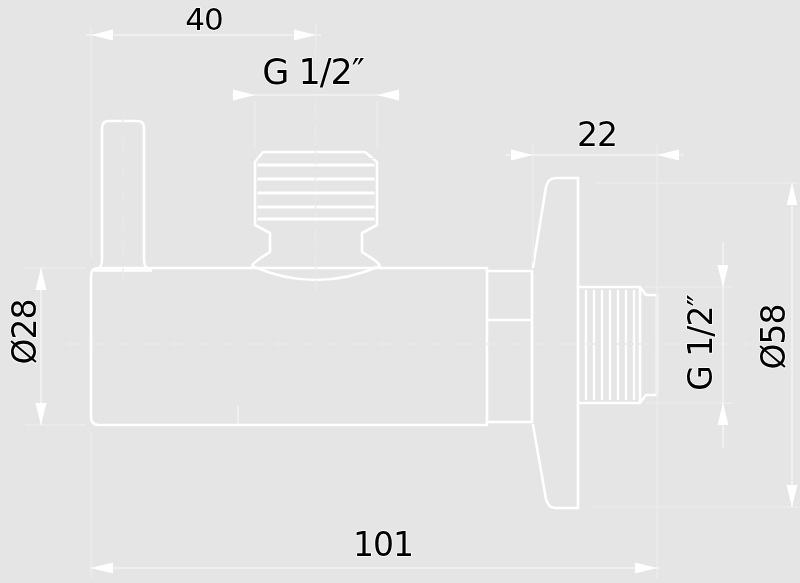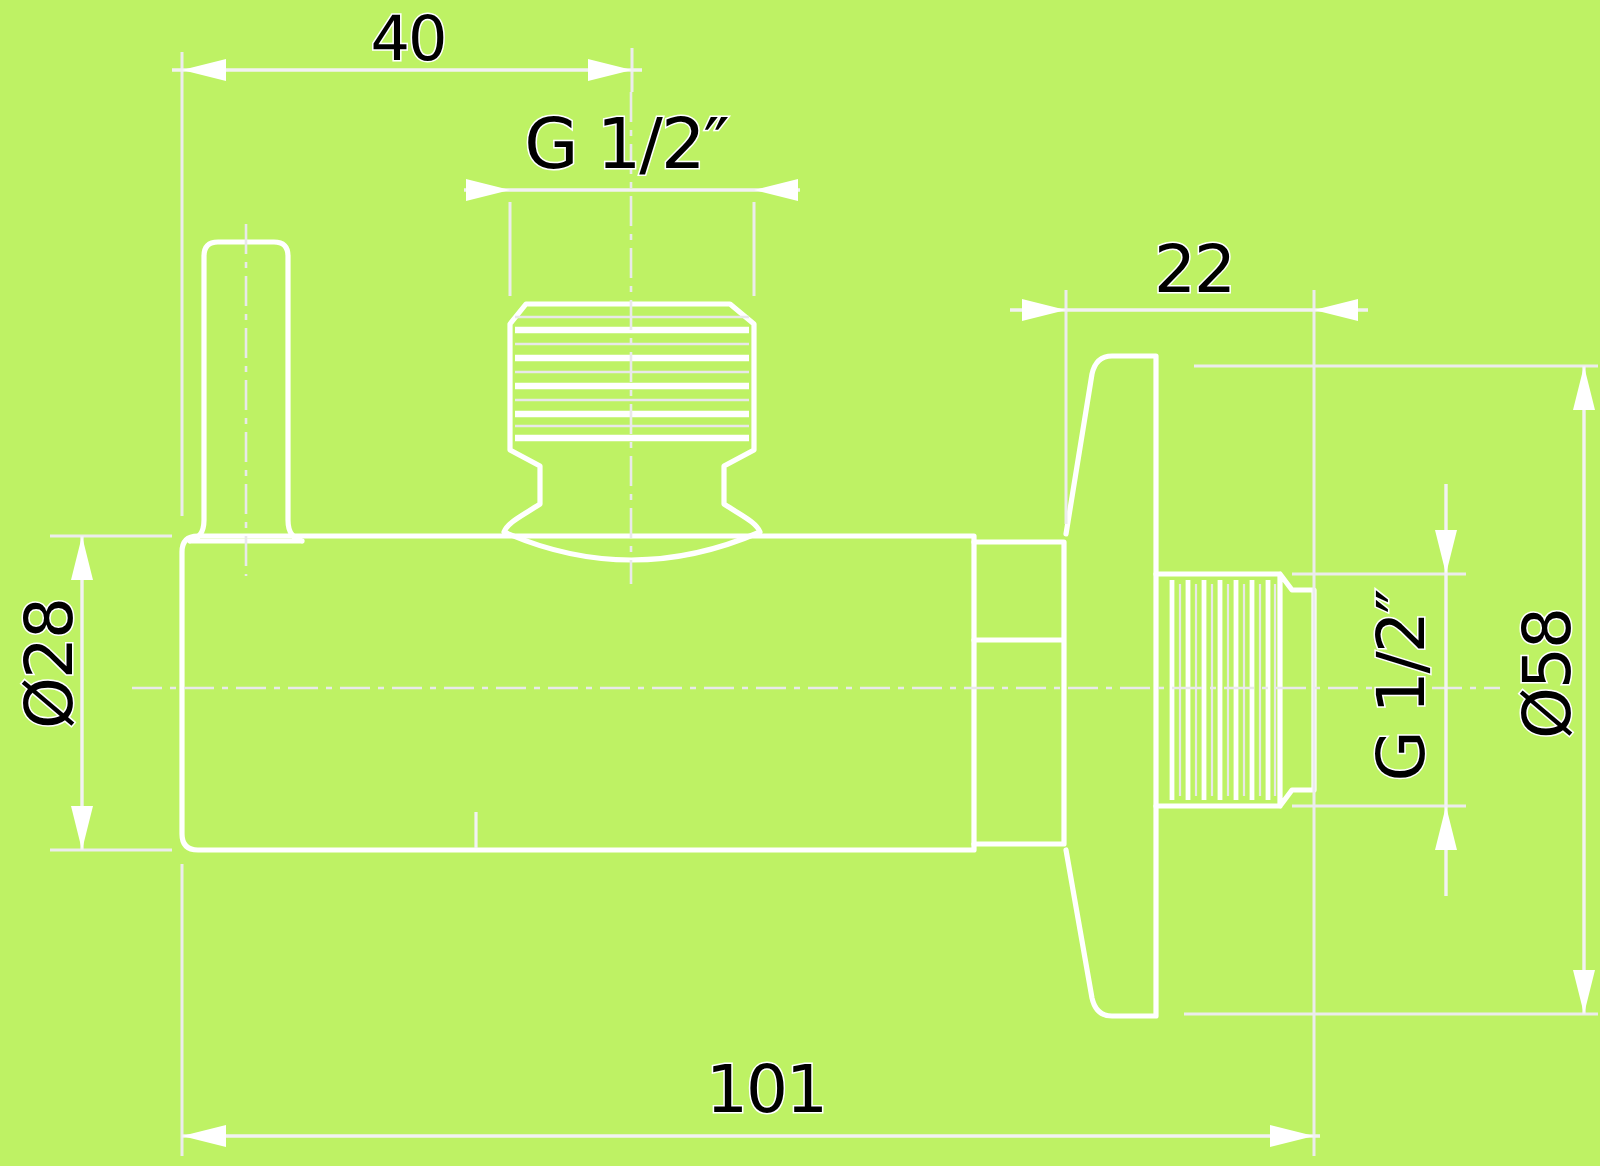--- a/index.html
+++ b/index.html
@@ -1,16 +1,16 @@
 <!DOCTYPE html>
 <html><head>
 <meta charset="utf-8">
 <style>
   html,body{margin:0;padding:0;background:#000;}
-  .stage{position:relative;width:800px;height:583px;background:#bef264;overflow:hidden;}
+  .stage{position:relative;width:800px;height:583px;background:#e5e5e5;overflow:hidden;}
   svg{display:block;}
   .outline{stroke:#fff;stroke-width:2.6;fill:none;stroke-linejoin:round;stroke-linecap:round;}
   .outline-thin{stroke:#f2f2f2;stroke-width:1.6;fill:none;stroke-linecap:butt;}
   .stripe-thick{stroke:#fff;stroke-width:3.2;fill:none;}
   .stripe-thin{stroke:#e8e8e8;stroke-width:1.2;fill:none;}
   .vstripe-thick{stroke:#fff;stroke-width:2.4;fill:none;}
   .vstripe-thin{stroke:#e8e8e8;stroke-width:1.1;fill:none;}
   .centerline{stroke:#e9e9e9;stroke-width:1.3;fill:none;stroke-dasharray:15 4 3 4;}
   .dimline{stroke:#f2f2f2;stroke-width:1.7;fill:none;stroke-linecap:butt;}
   .extline{stroke:#ececec;stroke-width:1.5;fill:none;stroke-linecap:butt;}

